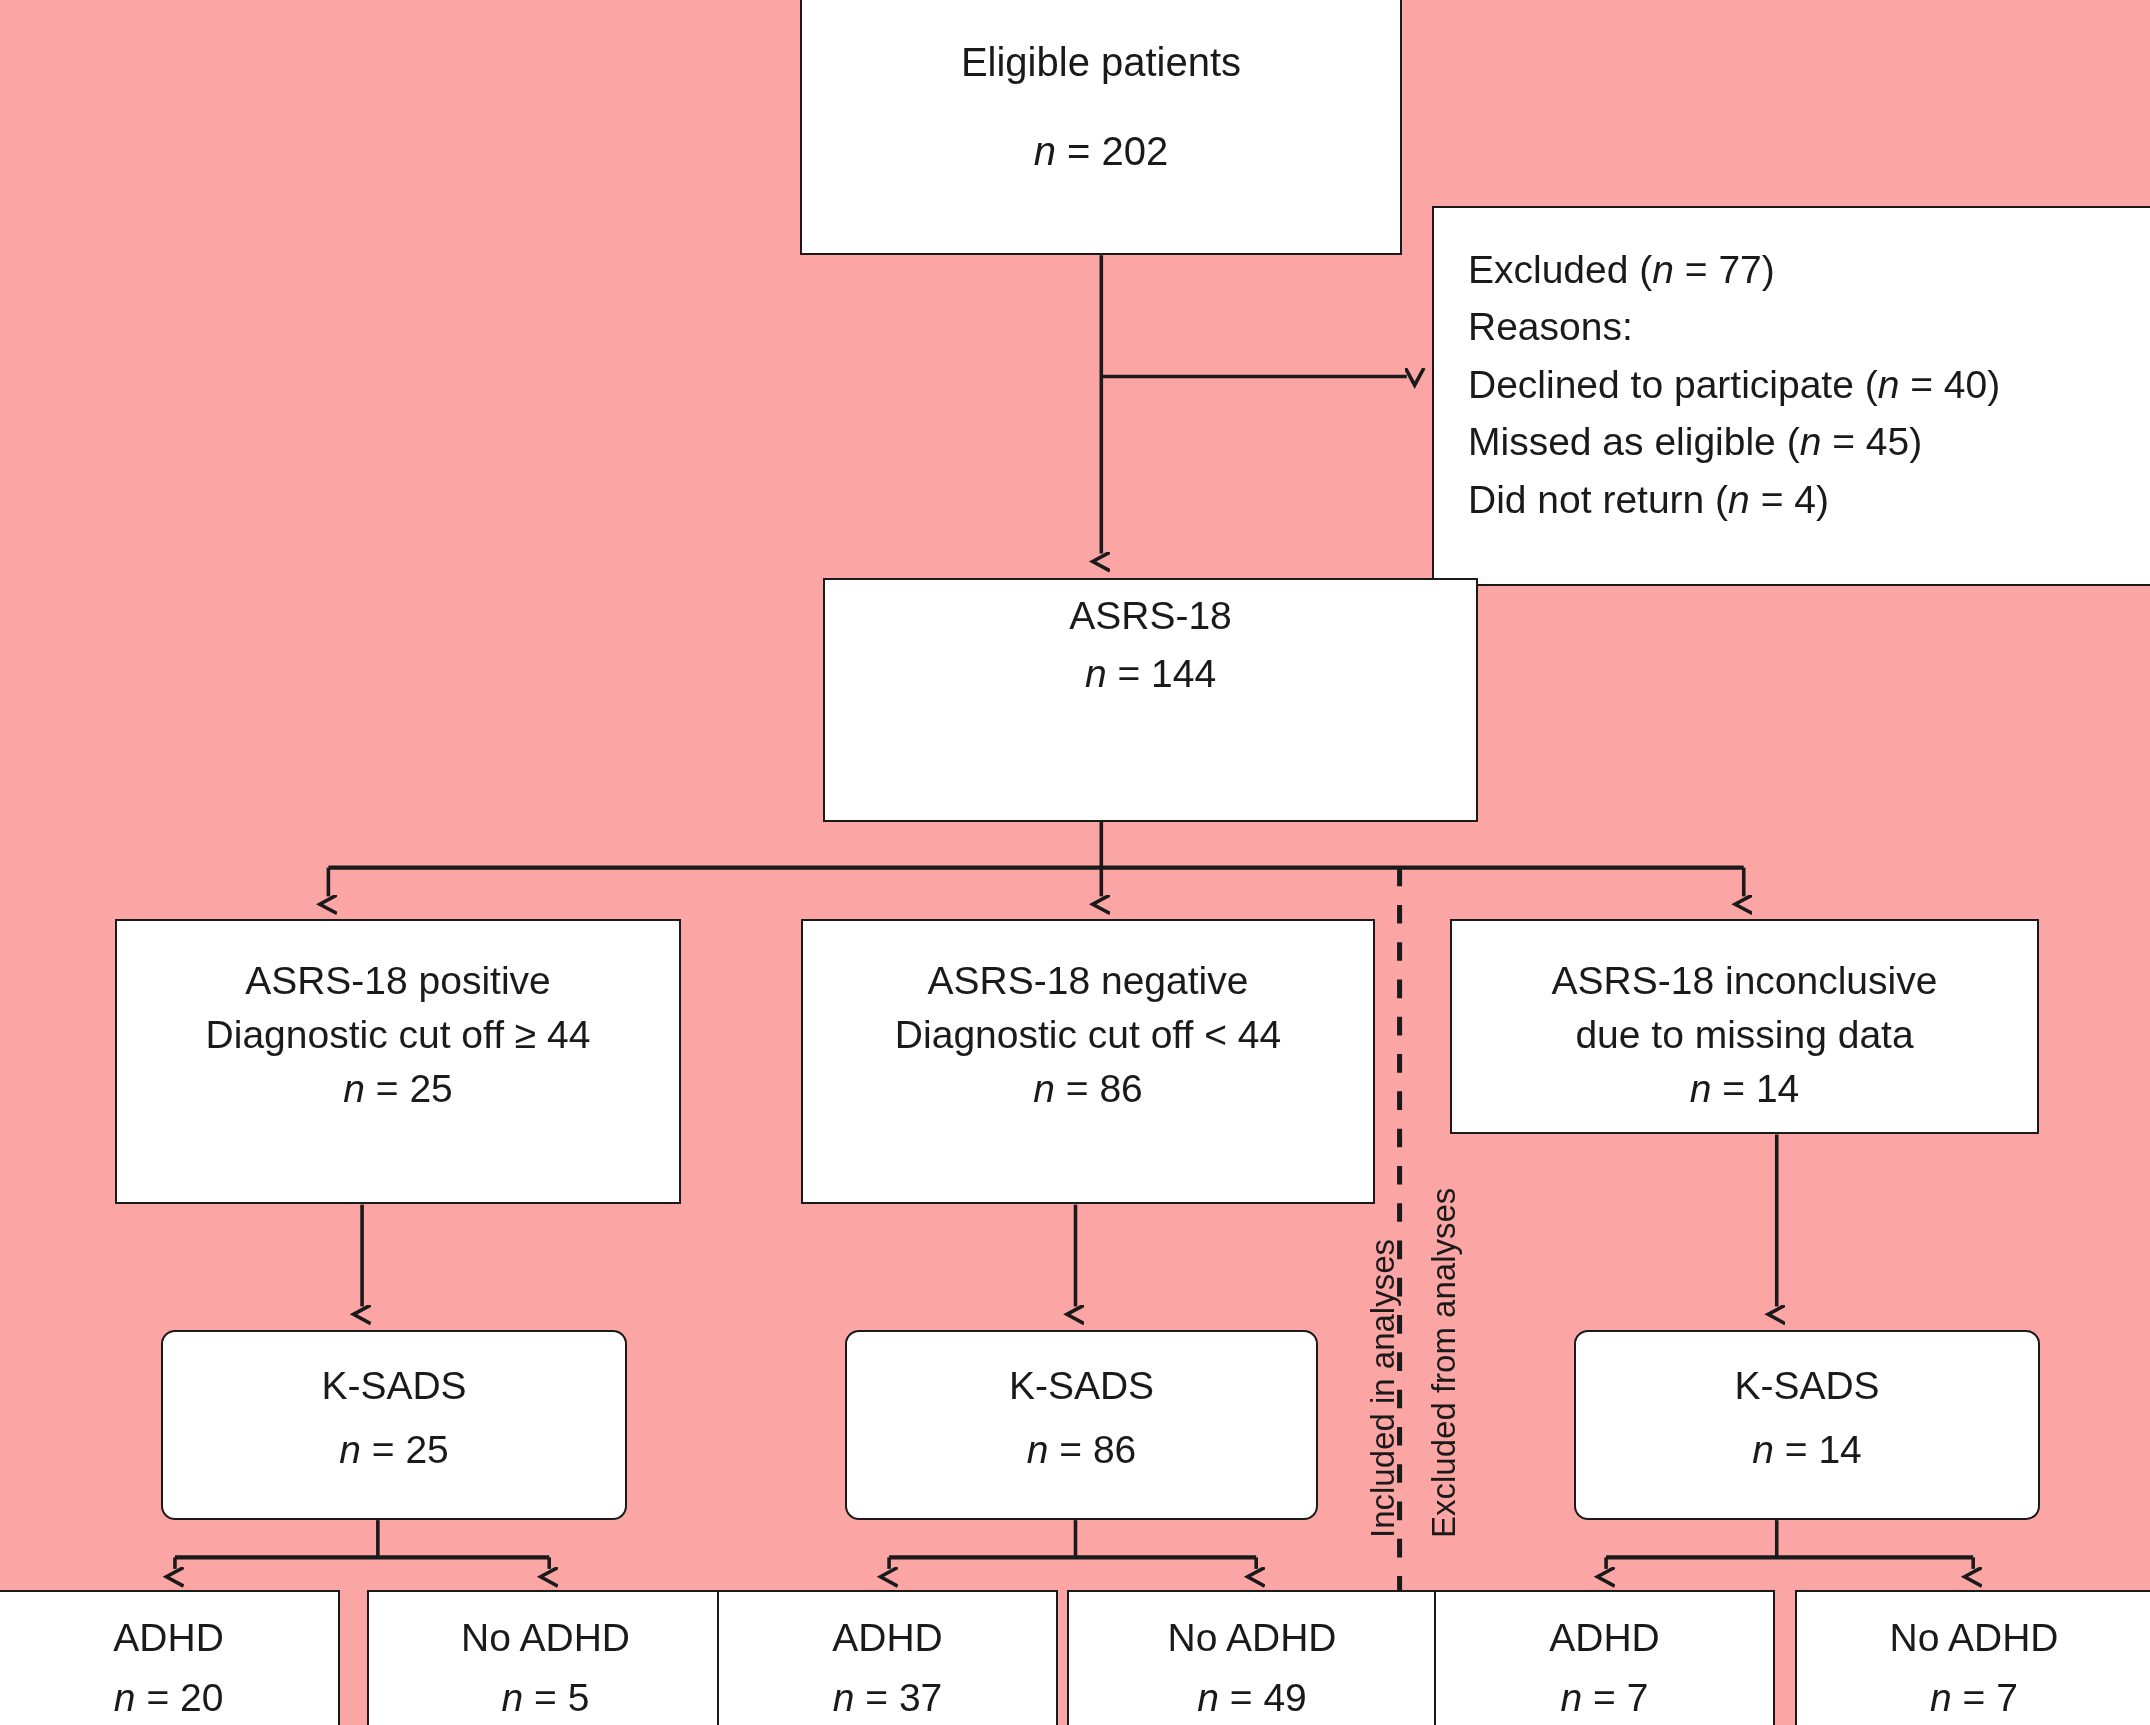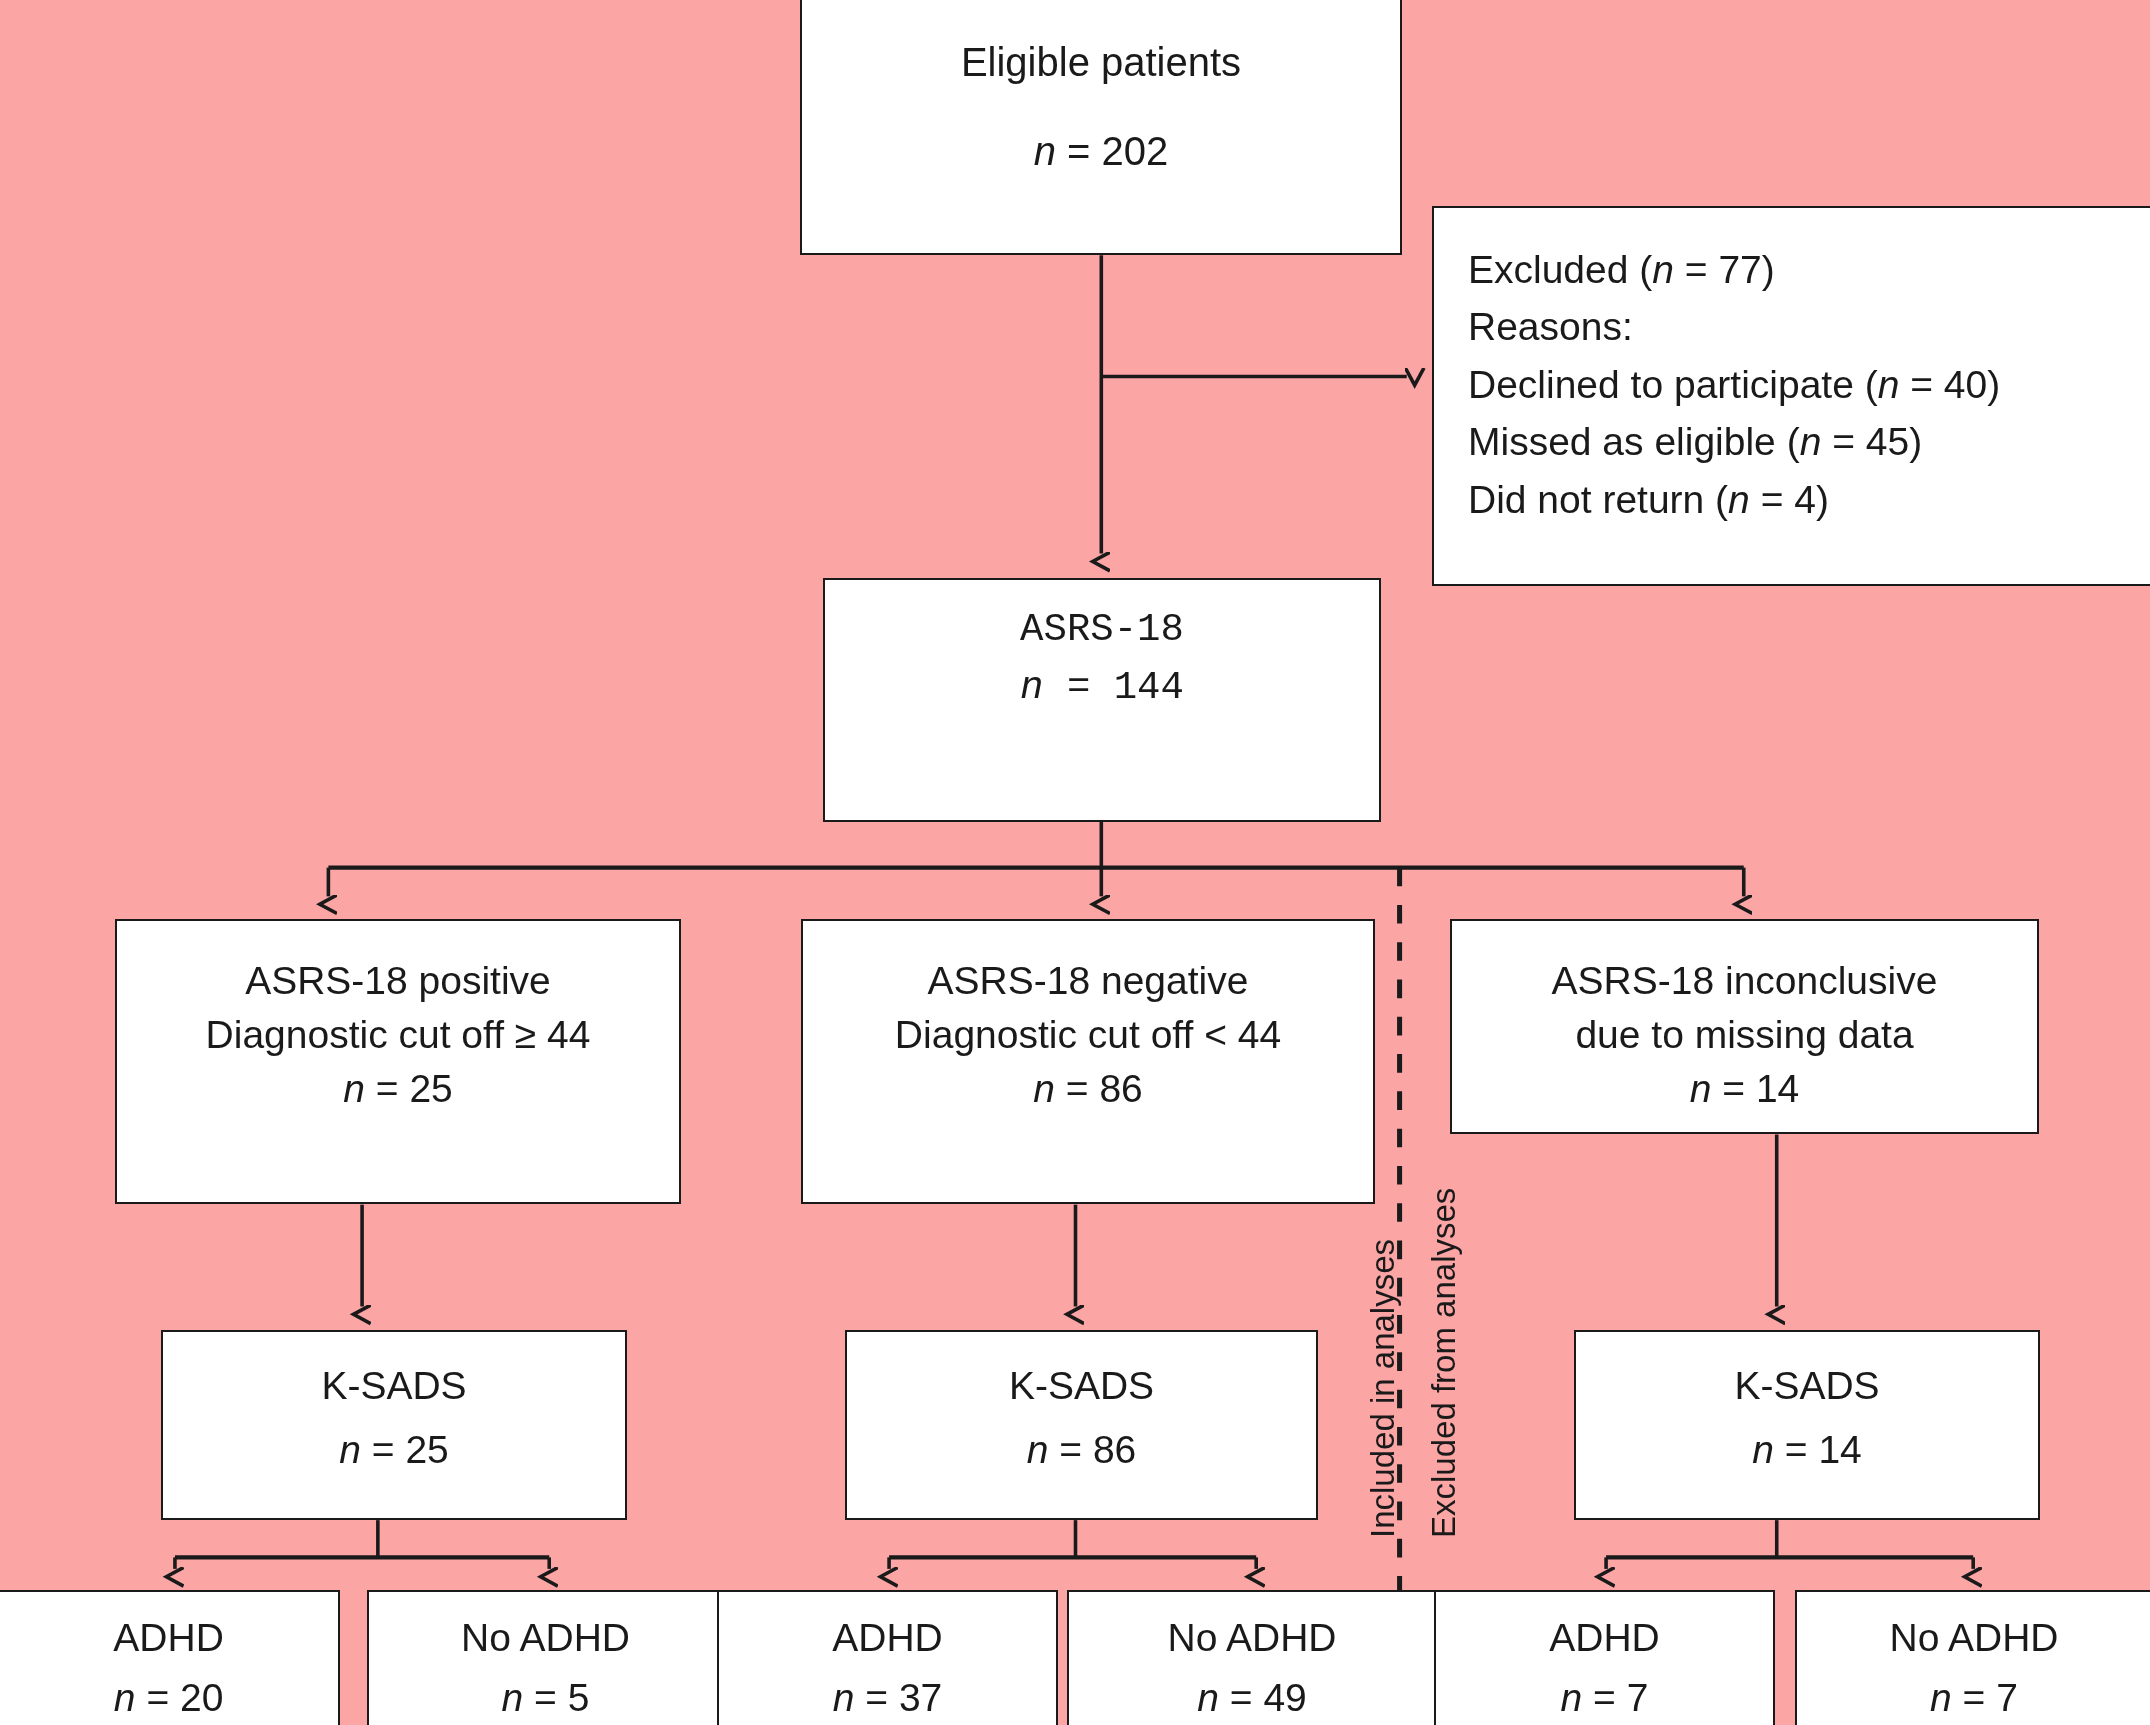--- a/index.html
+++ b/index.html
@@ -57,43 +57,43 @@
     left: 1432px; top: 206px; width: 721px; height: 380px;
     align-items: flex-start;
     text-align: left;
     padding: 42px 0 0 34px;
     font-size: 39px;
   }
   #box-excluded .line { margin-bottom: 16.5px; }
 
   
   #box-asrs {
-    left: 823px; top: 578px; width: 558px; height: 244px;
-    padding-top: 30px;
-    font-size: 39px;
-    font-family: Liberation Mono, monospace;
+    left: 823px; top: 578px; width: 655px; height: 244px;
+    padding-top: 16px;
+    font-size: 39px;
   }
   #box-asrs .line.title { margin-bottom: 17px; }
 
   
   .lvl2 {
     top: 919px; height: 285px;
     padding-top: 40px;
     font-size: 39px;
   }
   #box-positive { left: 115px; width: 566px; }
   #box-negative { left: 801px; width: 574px; }
   #box-inconclusive { left: 1450px; width: 589px; height: 215px; }
   .lvl2 .line { margin-bottom: 13px; }
 
   
   .lvl3 {
     top: 1330px; height: 190px;
     padding-top: 34px;
     font-size: 39px;
+    border-radius: 14px;
   }
   #box-ksads-1 { left: 161px; width: 466px; }
   #box-ksads-2 { left: 845px; width: 473px; }
   #box-ksads-3 { left: 1574px; width: 466px; }
   .lvl3 .line.title { margin-bottom: 23px; }
 
   
   .lvl4 {
     top: 1590px; height: 138px;
     padding-top: 26px;

